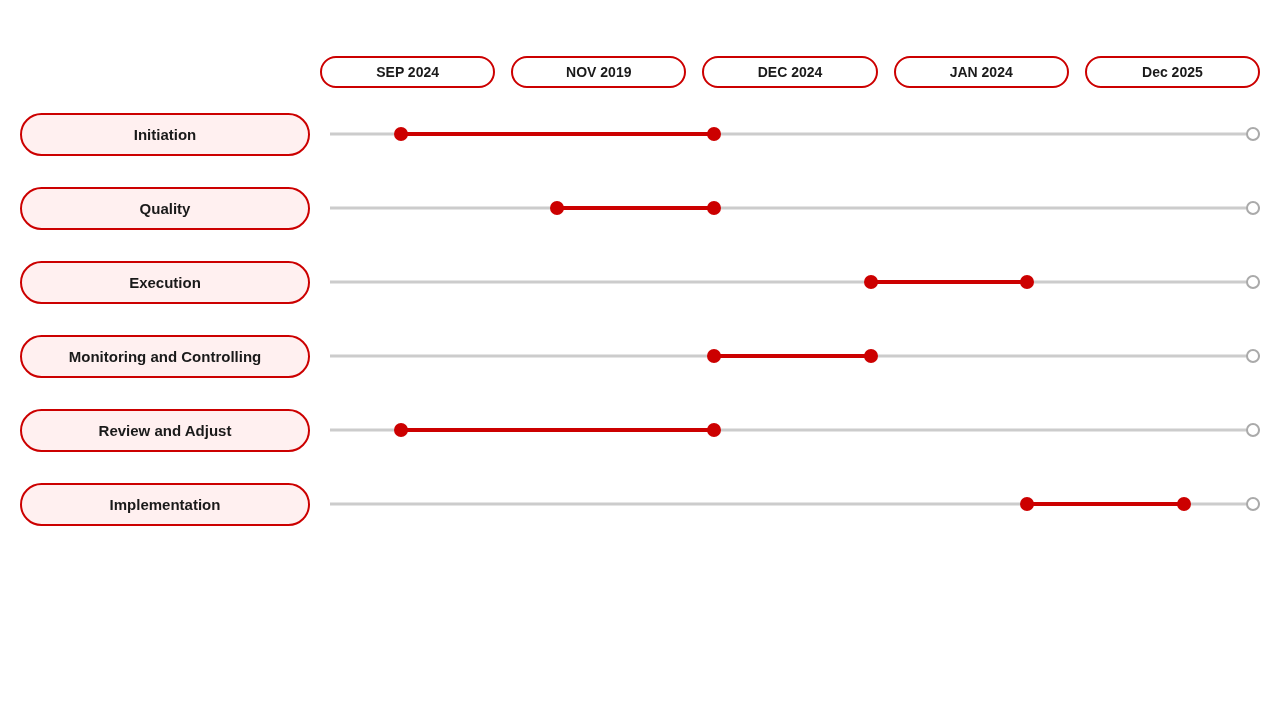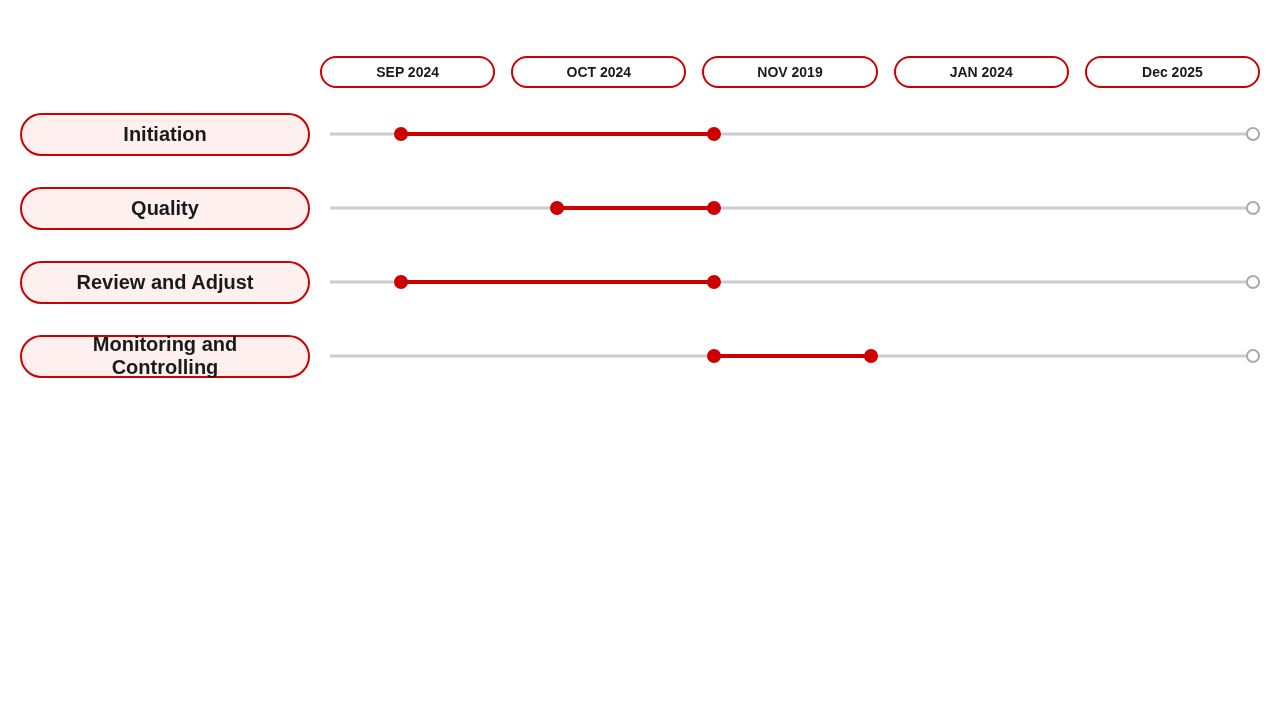--- a/index.html
+++ b/index.html
@@ -58,23 +58,23 @@
     .row-label {
       width: 290px;
       min-width: 290px;
       background: #fff0f0;
       border: 2px solid #cc0000;
       border-radius: 30px;
       display: flex;
       align-items: center;
       justify-content: center;
       font-weight: 700;
-      font-size: 20px;
+      font-size: 15px;
       color: #1a1a1a;
-      text-align: center;
+      text-align: right;
       height: 43px;
       padding: 5px 15px;
       margin-right: 20px;
       z-index: 2;
     }
 
     .gantt-track {
       flex: 1;
       position: relative;
       height: 52px;
@@ -131,22 +131,22 @@
 
     
   </style>
 </head>
 <body>
 
 <div class="page-title"></div>
 
 <div class="months-row">
 <div class="month-badge">SEP 2024</div>
-    <div class="month-badge">OCT 2024</div>
     <div class="month-badge">NOV 2019</div>
+    <div class="month-badge">DEC 2024</div>
     <div class="month-badge">JAN 2024</div>
     <div class="month-badge">Dec 2025</div>
   </div>
 
 <div class="timeline-section">
 <div class="timeline-row">
       <div class="row-label">Initiation</div>
       <div class="gantt-track">
         <div class="track-line"></div>
         <div class="track-end-circle"></div>
@@ -159,32 +159,52 @@
       <div class="row-label">Quality</div>
       <div class="gantt-track">
         <div class="track-line"></div>
         <div class="track-end-circle"></div>
         <div class="red-bar" style="left: 227.167px; width: 156.667px;"></div>
         <div class="dot" style="left: 220.167px;"></div>
         <div class="dot" style="left: 376.833px;"></div>
       </div>
     </div>
     <div class="timeline-row">
+      <div class="row-label">Execution</div>
+      <div class="gantt-track">
+        <div class="track-line"></div>
+        <div class="track-end-circle"></div>
+        <div class="red-bar" style="left: 540.5px; width: 156.667px;"></div>
+        <div class="dot" style="left: 533.5px;"></div>
+        <div class="dot" style="left: 690.167px;"></div>
+      </div>
+    </div>
+    <div class="timeline-row">
+      <div class="row-label">Monitoring and Controlling</div>
+      <div class="gantt-track">
+        <div class="track-line"></div>
+        <div class="track-end-circle"></div>
+        <div class="red-bar" style="left: 383.833px; width: 156.667px;"></div>
+        <div class="dot" style="left: 376.833px;"></div>
+        <div class="dot" style="left: 533.5px;"></div>
+      </div>
+    </div>
+    <div class="timeline-row">
       <div class="row-label">Review and Adjust</div>
       <div class="gantt-track">
         <div class="track-line"></div>
         <div class="track-end-circle"></div>
         <div class="red-bar" style="left: 70.5px; width: 313.333px;"></div>
         <div class="dot" style="left: 63.5px;"></div>
         <div class="dot" style="left: 376.833px;"></div>
       </div>
     </div>
     <div class="timeline-row">
-      <div class="row-label">Monitoring and Controlling</div>
-      <div class="gantt-track">
-        <div class="track-line"></div>
-        <div class="track-end-circle"></div>
-        <div class="red-bar" style="left: 383.833px; width: 156.667px;"></div>
-        <div class="dot" style="left: 376.833px;"></div>
-        <div class="dot" style="left: 533.5px;"></div>
+      <div class="row-label">Implementation</div>
+      <div class="gantt-track">
+        <div class="track-line"></div>
+        <div class="track-end-circle"></div>
+        <div class="red-bar" style="left: 697.167px; width: 156.667px;"></div>
+        <div class="dot" style="left: 690.167px;"></div>
+        <div class="dot" style="left: 846.833px;"></div>
       </div>
     </div>
   </div>
 
 </body></html>

